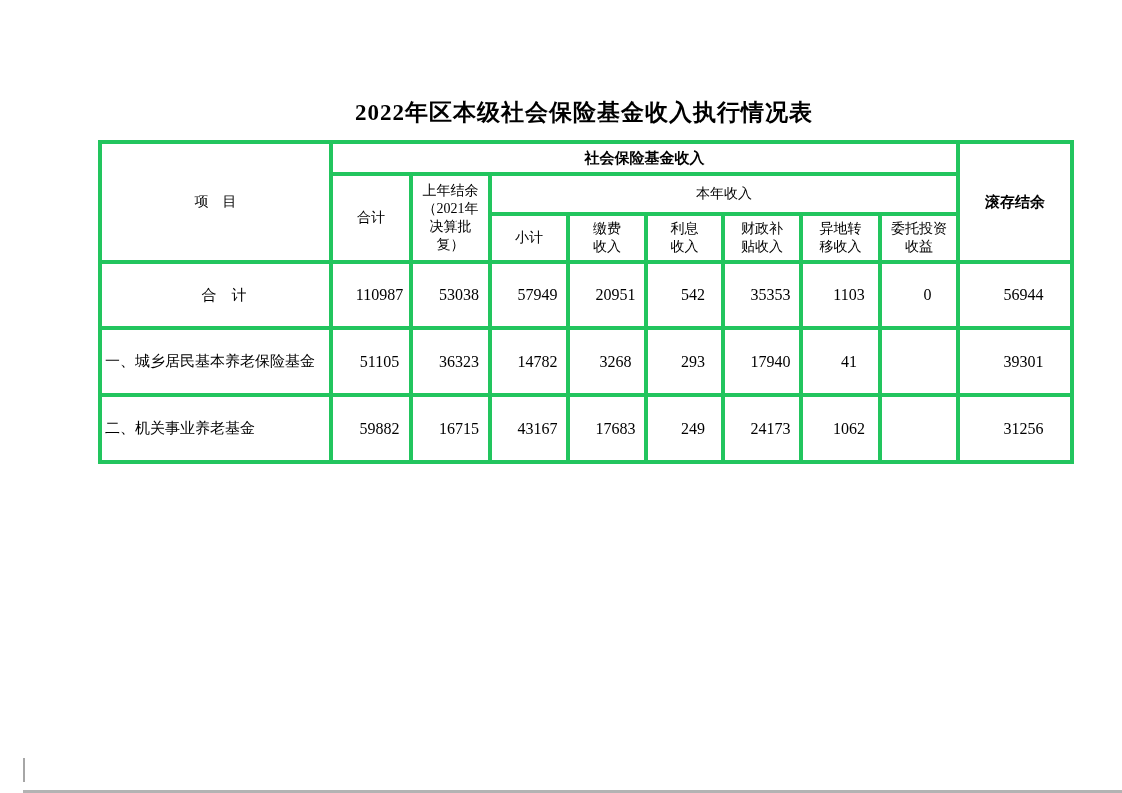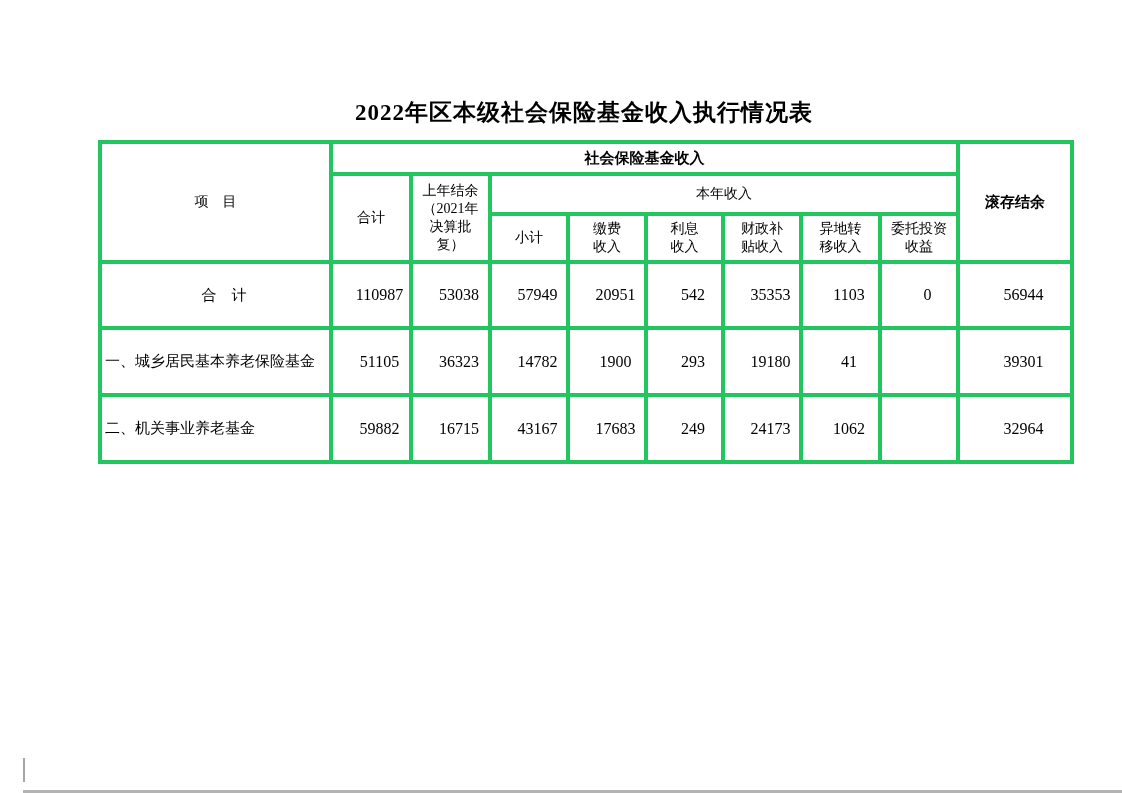--- a/index.html
+++ b/index.html
@@ -163,38 +163,38 @@
           <td>35353</td>
           <td>1103</td>
           <td>0</td>
           <td>56944</td>
         </tr>
         <tr class="drow-2">
           <td class="row-label row-label-left">一、城乡居民基本养老保险基金</td>
           <td>51105</td>
           <td>36323</td>
           <td>14782</td>
-          <td>1900</td>
+          <td>3268</td>
           <td>293</td>
-          <td>19180</td>
+          <td>17940</td>
           <td>41</td>
           <td></td>
           <td>39301</td>
         </tr>
         <tr class="drow-3">
           <td class="row-label row-label-left">二、机关事业养老基金</td>
           <td>59882</td>
           <td>16715</td>
           <td>43167</td>
           <td>17683</td>
           <td>249</td>
           <td>24173</td>
           <td>1062</td>
           <td></td>
-          <td>32964</td>
+          <td>31256</td>
         </tr>
       </tbody>
     </table>
   </div>
 
   <div class="page-left-edge-mark"></div>
   <div class="page-bottom-edge"></div>
 </div>
 
 </body></html>

